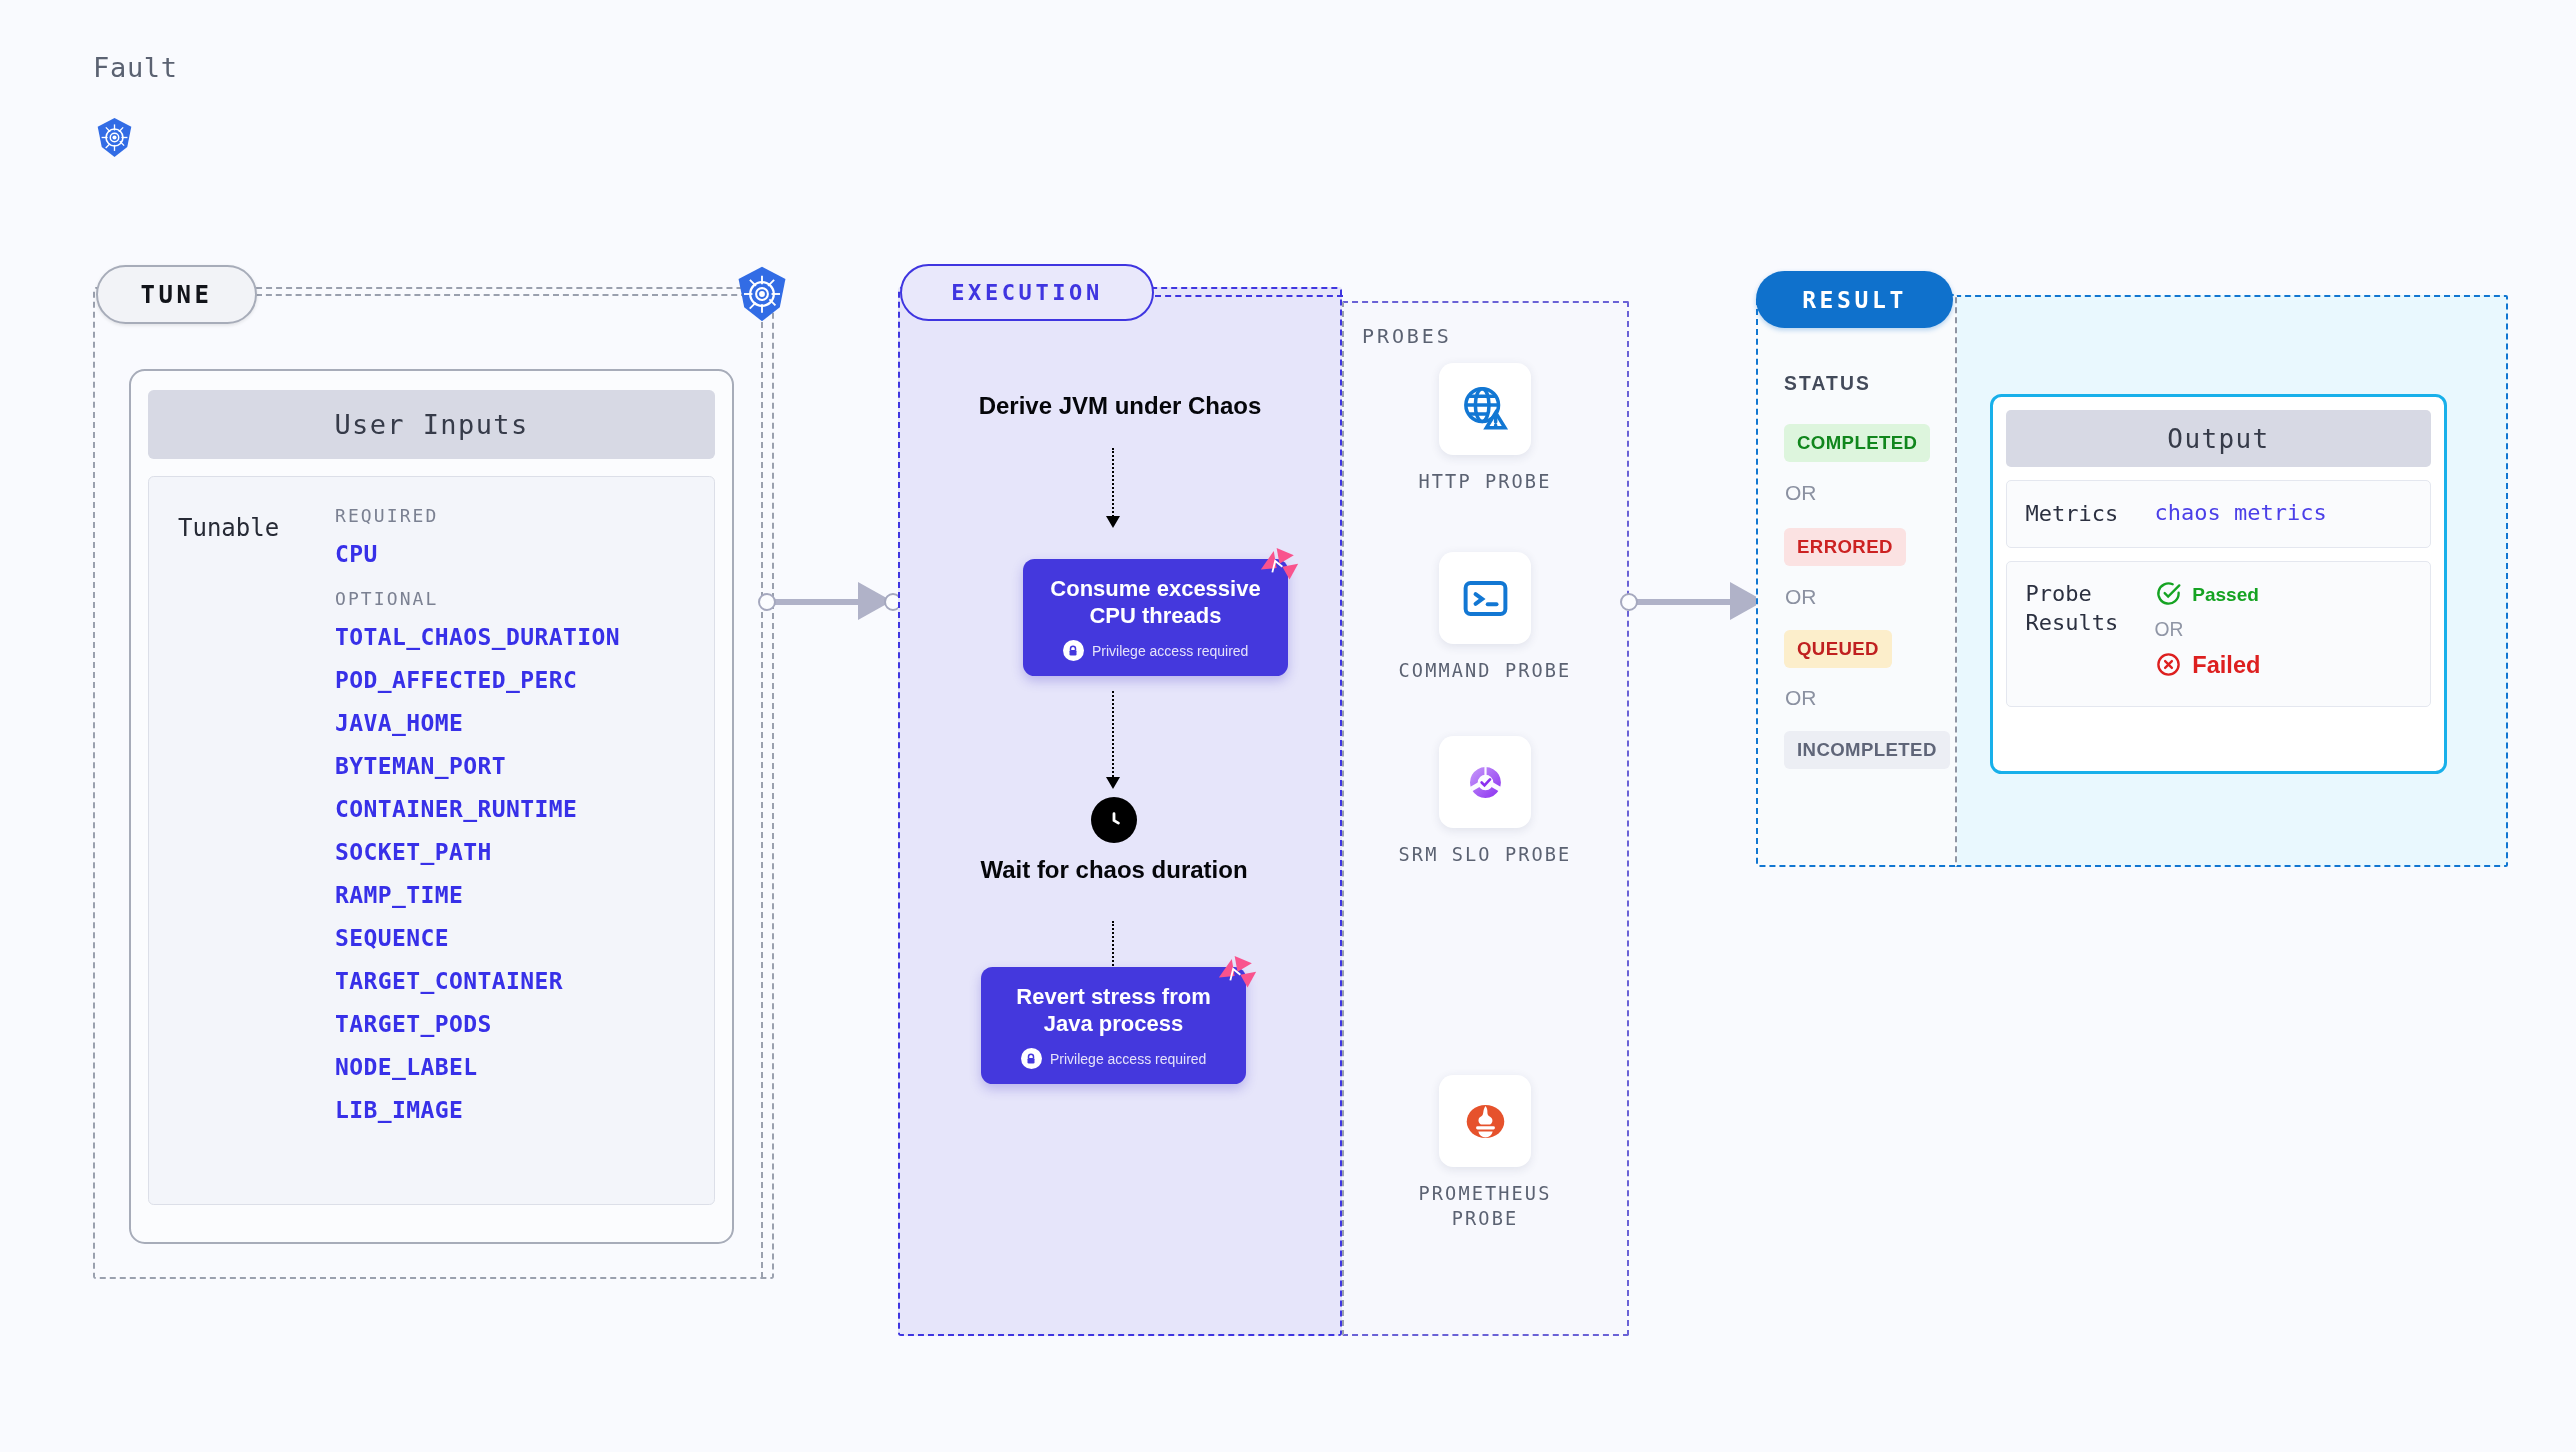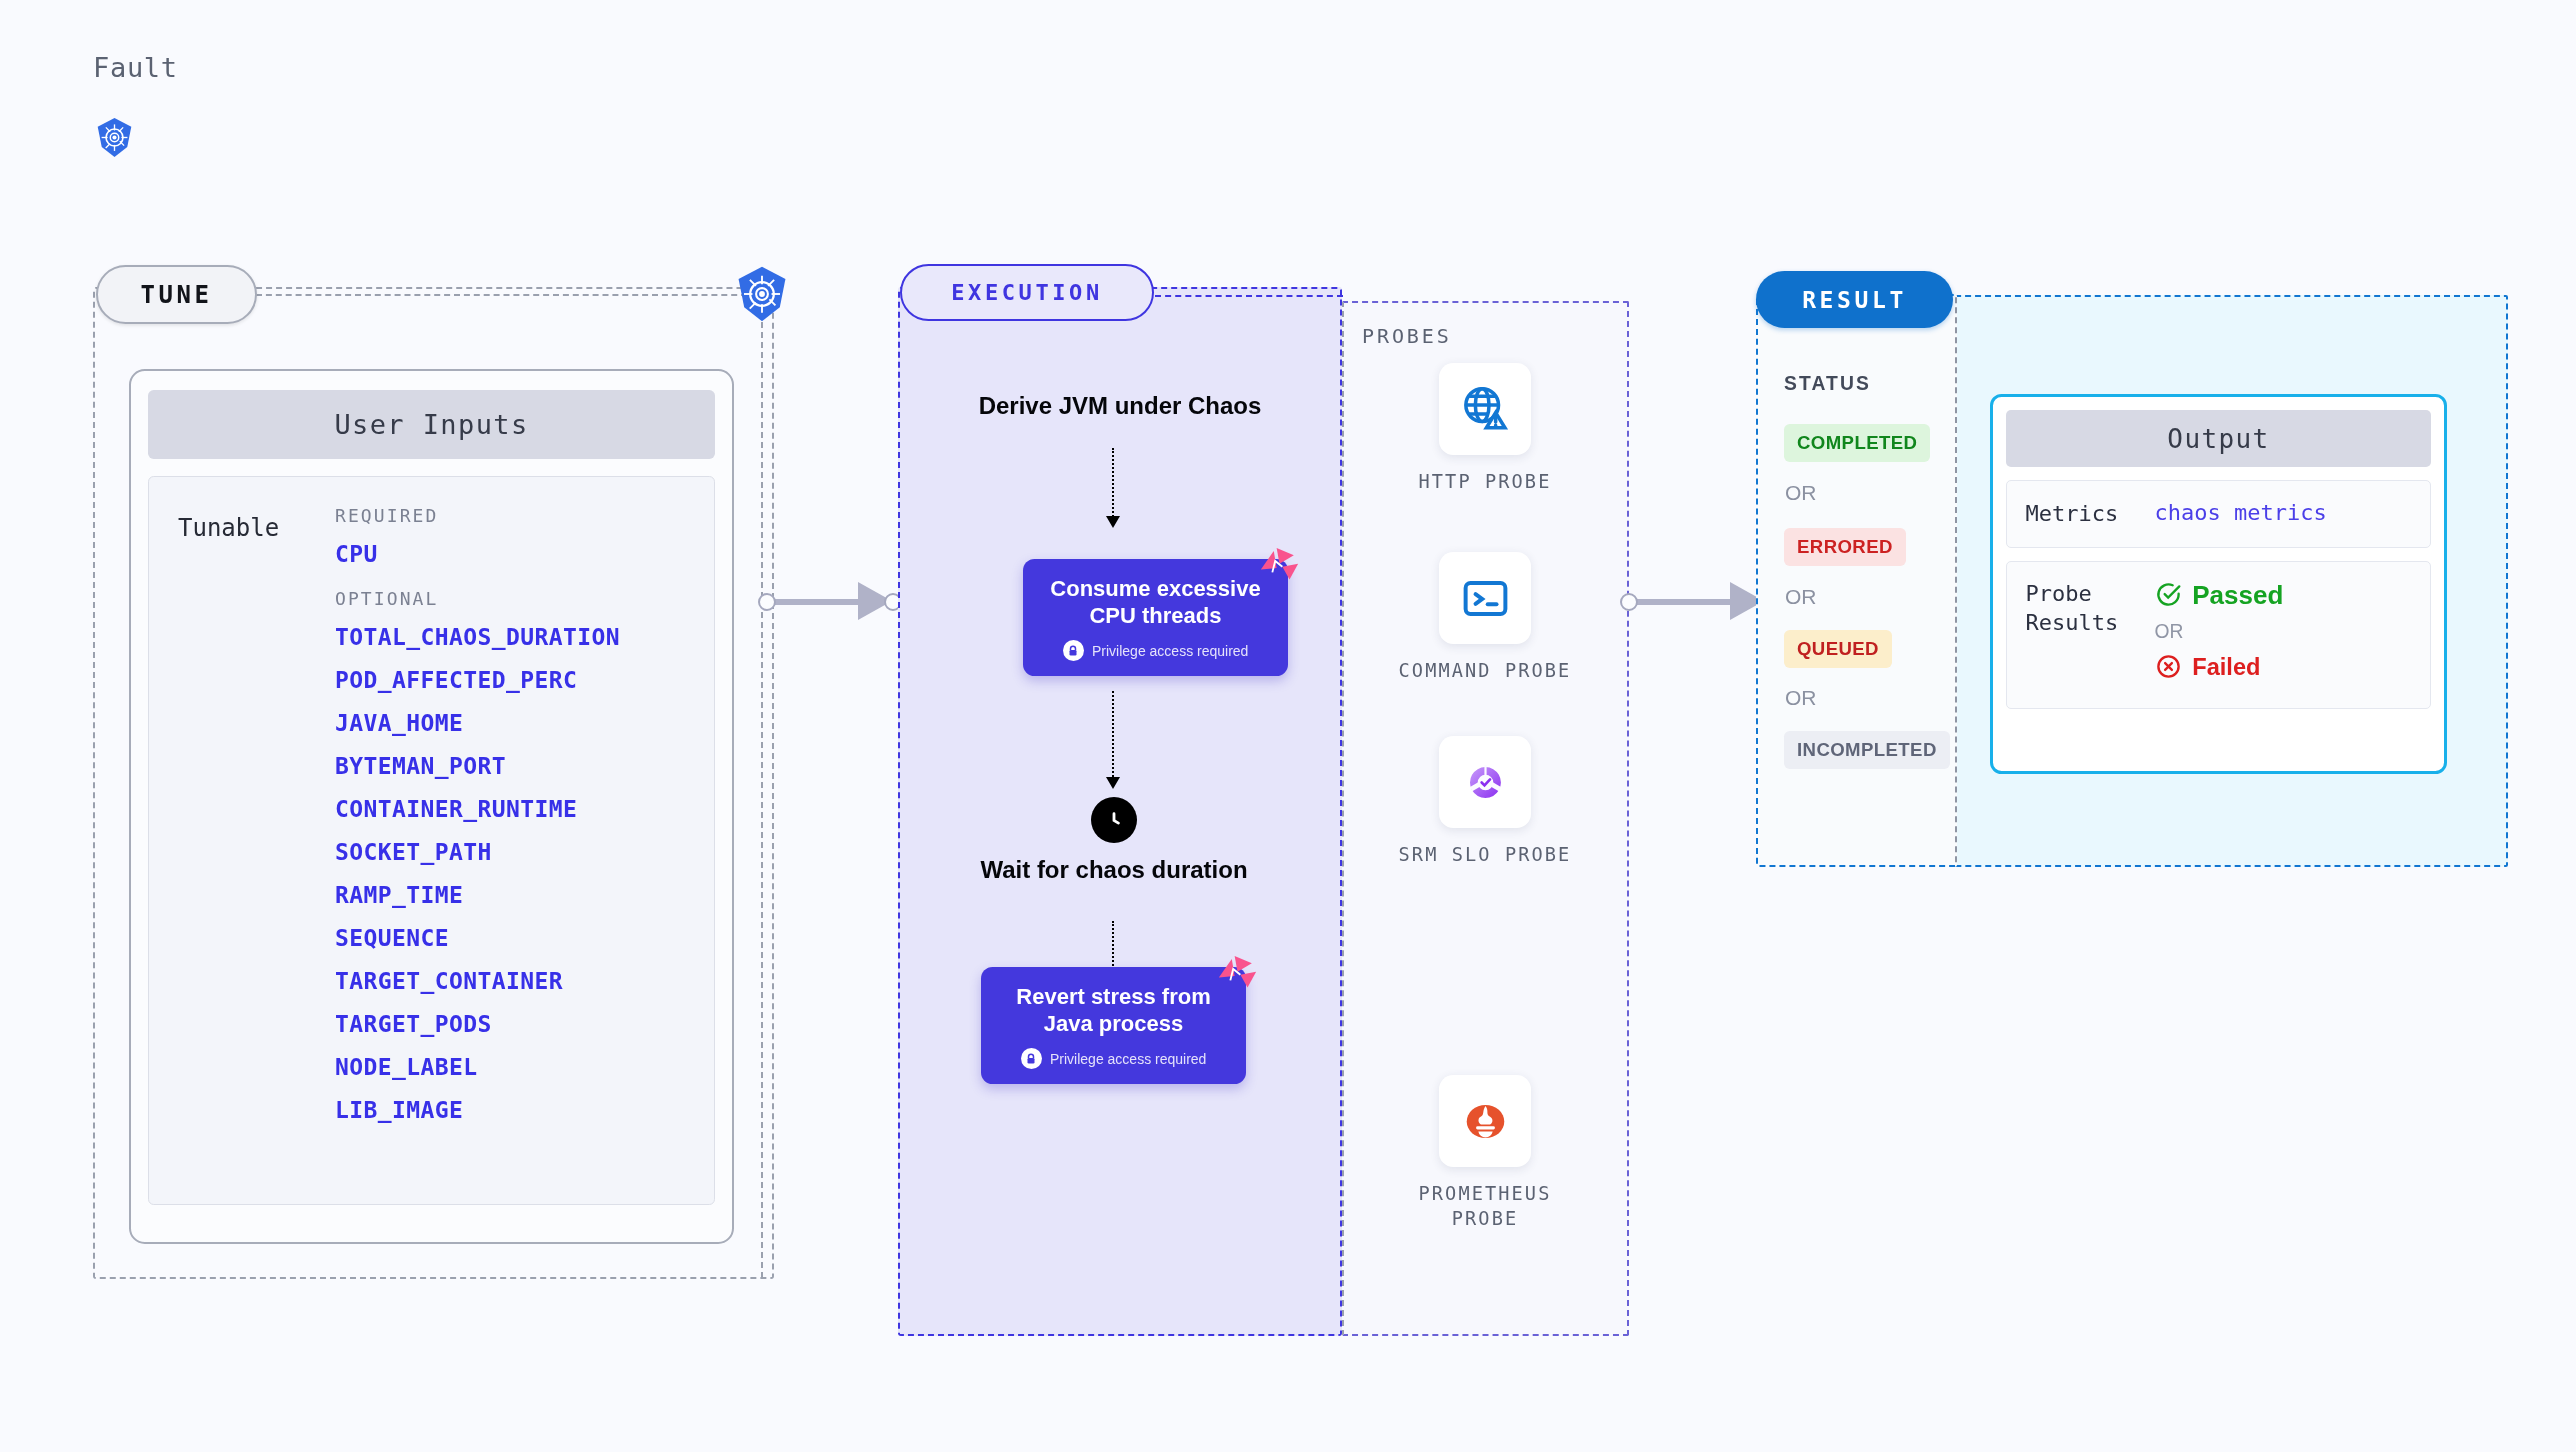--- a/index.html
+++ b/index.html
@@ -227,21 +227,21 @@
   }
   .out-key {
     width: 129px; font-family: "DejaVu Sans Mono", monospace;
     font-size: 22px; color: #2b3040; line-height: 1.3;
   }
   .out-metric {
     font-family: "DejaVu Sans Mono", monospace;
     font-size: 22px; color: #4b3fe8; cursor: pointer;
   }
   .pr-line { display: flex; align-items: center; gap: 10.7px; }
-  .pr-pass { color: #15a322; font-size: 26px; font-weight: 700; }
+  .pr-pass { color: #15a322; font-size: 19px; font-weight: 700; }
   .pr-fail { color: #dd1f1f; font-size: 23.6px; font-weight: 700; }
   .pr-or { margin: 10px 0; color: #9096a6; font-size: 19.3px; }
 
   
   .conn { position: absolute; height: 43px; }
   .conn .bar { position: absolute; top: 18.6px; height: 6.4px; background: #b0b2c8; }
   .conn .dot {
     position: absolute; top: 13px; width: 18px; height: 18px;
     border-radius: 50%; background: #fbfcfe; border: 2.9px solid #a5a8be;
   }

